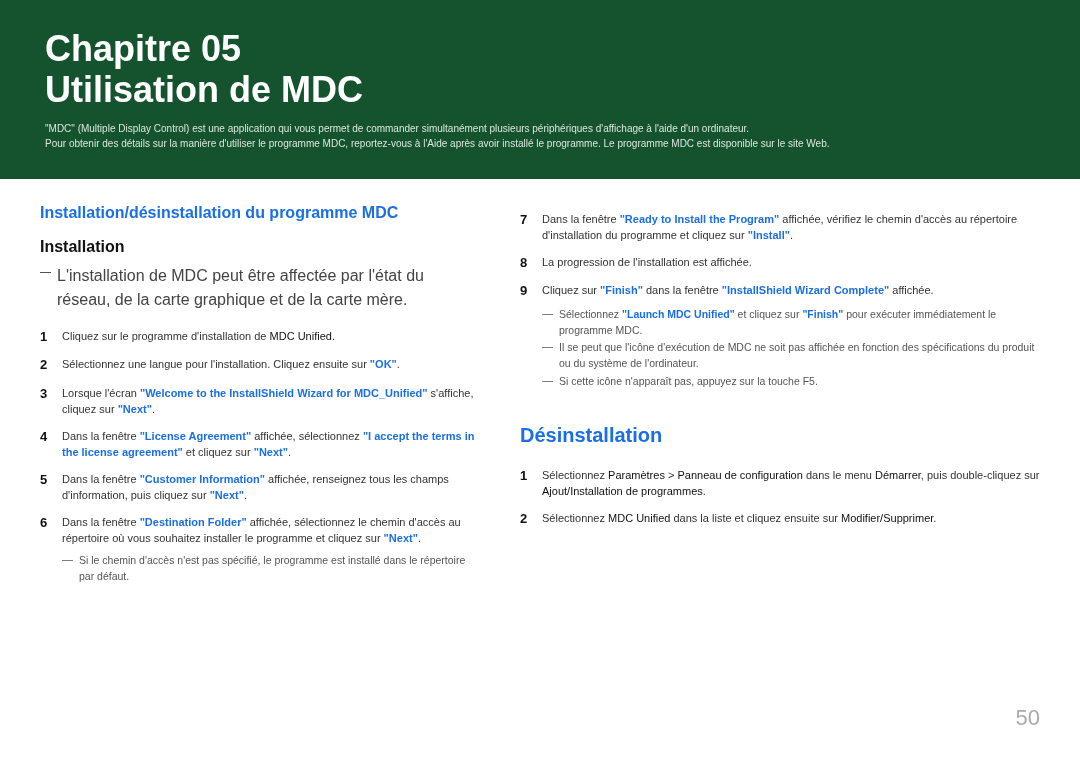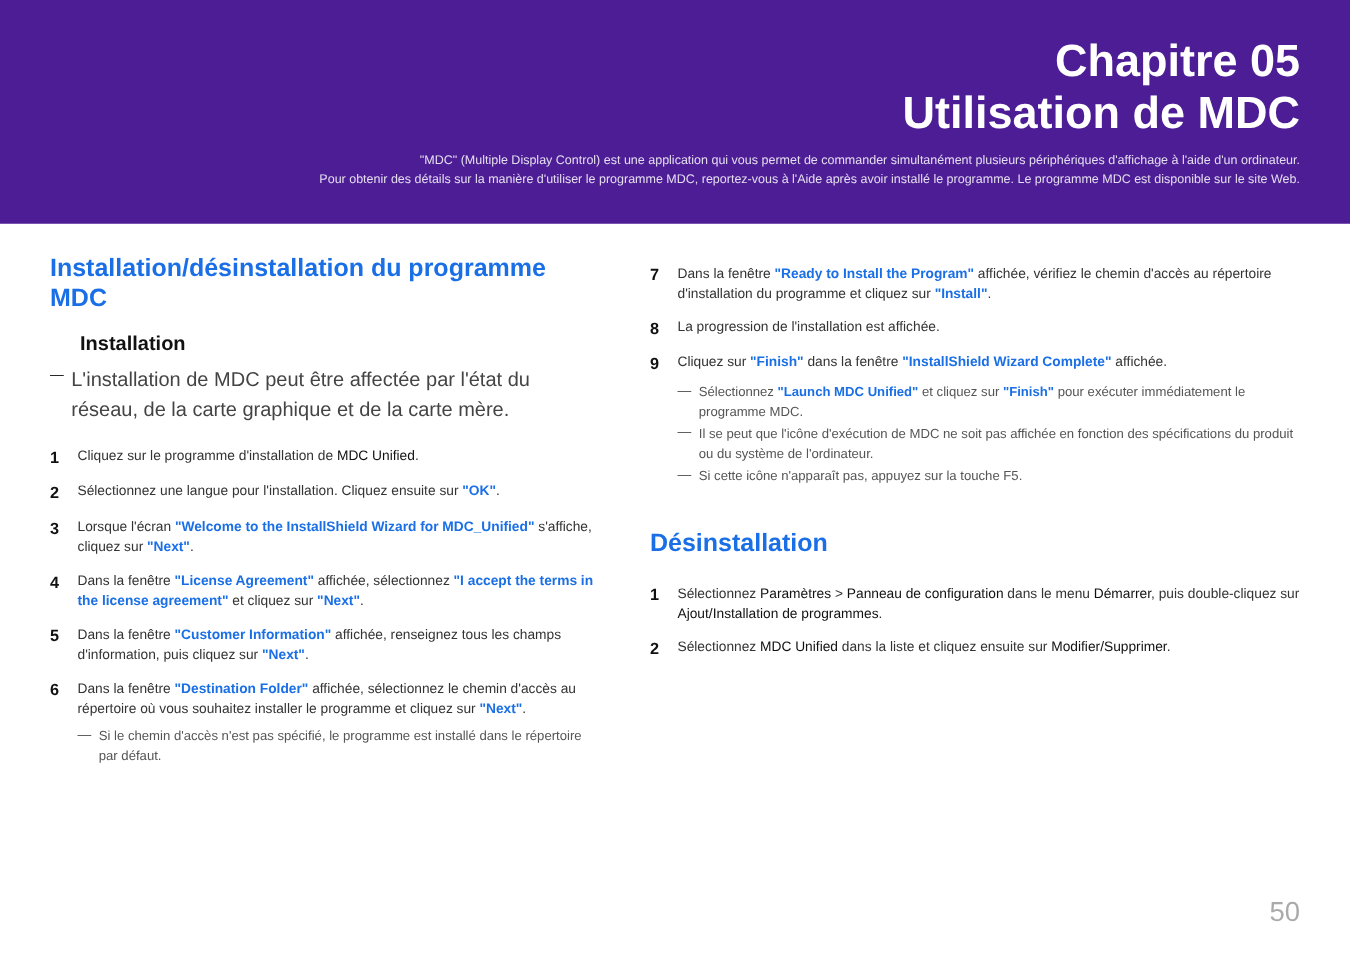--- a/index.html
+++ b/index.html
@@ -14,24 +14,23 @@
 
     .page {
       width: 1080px;
       height: 763px;
       display: flex;
       flex-direction: column;
     }
 
     
     .header {
-      background: #4c1d95;
+      background: #14532d;
       padding: 28px 40px 28px 45px;
       flex-shrink: 0;
-      text-align: right;
     }
 
     .header-title {
       color: #ffffff;
       font-size: 36px;
       font-weight: 700;
       line-height: 1.15;
       margin-bottom: 10px;
     }
 
@@ -58,32 +57,31 @@
 
     
     .right-col {
       flex: 1;
       display: flex;
       flex-direction: column;
     }
 
     .section-title-main {
       color: #1a6fe6;
-      font-size: 20px;
+      font-size: 16px;
       font-weight: 700;
       margin-bottom: 16px;
       line-height: 1.2;
     }
 
     .subsection-title {
       font-size: 16px;
       font-weight: 700;
       color: #111111;
       margin-bottom: 8px;
-      margin-left: 24px;
     }
 
     .note-line {
       display: flex;
       align-items: flex-start;
       gap: 6px;
       margin-bottom: 8px;
     }
 
     .note-dash {
@@ -155,21 +153,21 @@
     }
 
     .sub-note-text {
       font-size: 10.5px;
       color: #555;
       line-height: 1.5;
     }
 
     .page-number {
       position: absolute;
-      bottom: 20px;
+      bottom: 32px;
       right: 40px;
       font-size: 22px;
       font-weight: 300;
       color: #aaa;
     }
 
     .desinstallation-title {
       font-size: 20px;
       font-weight: 700;
       color: #1a6fe6;

